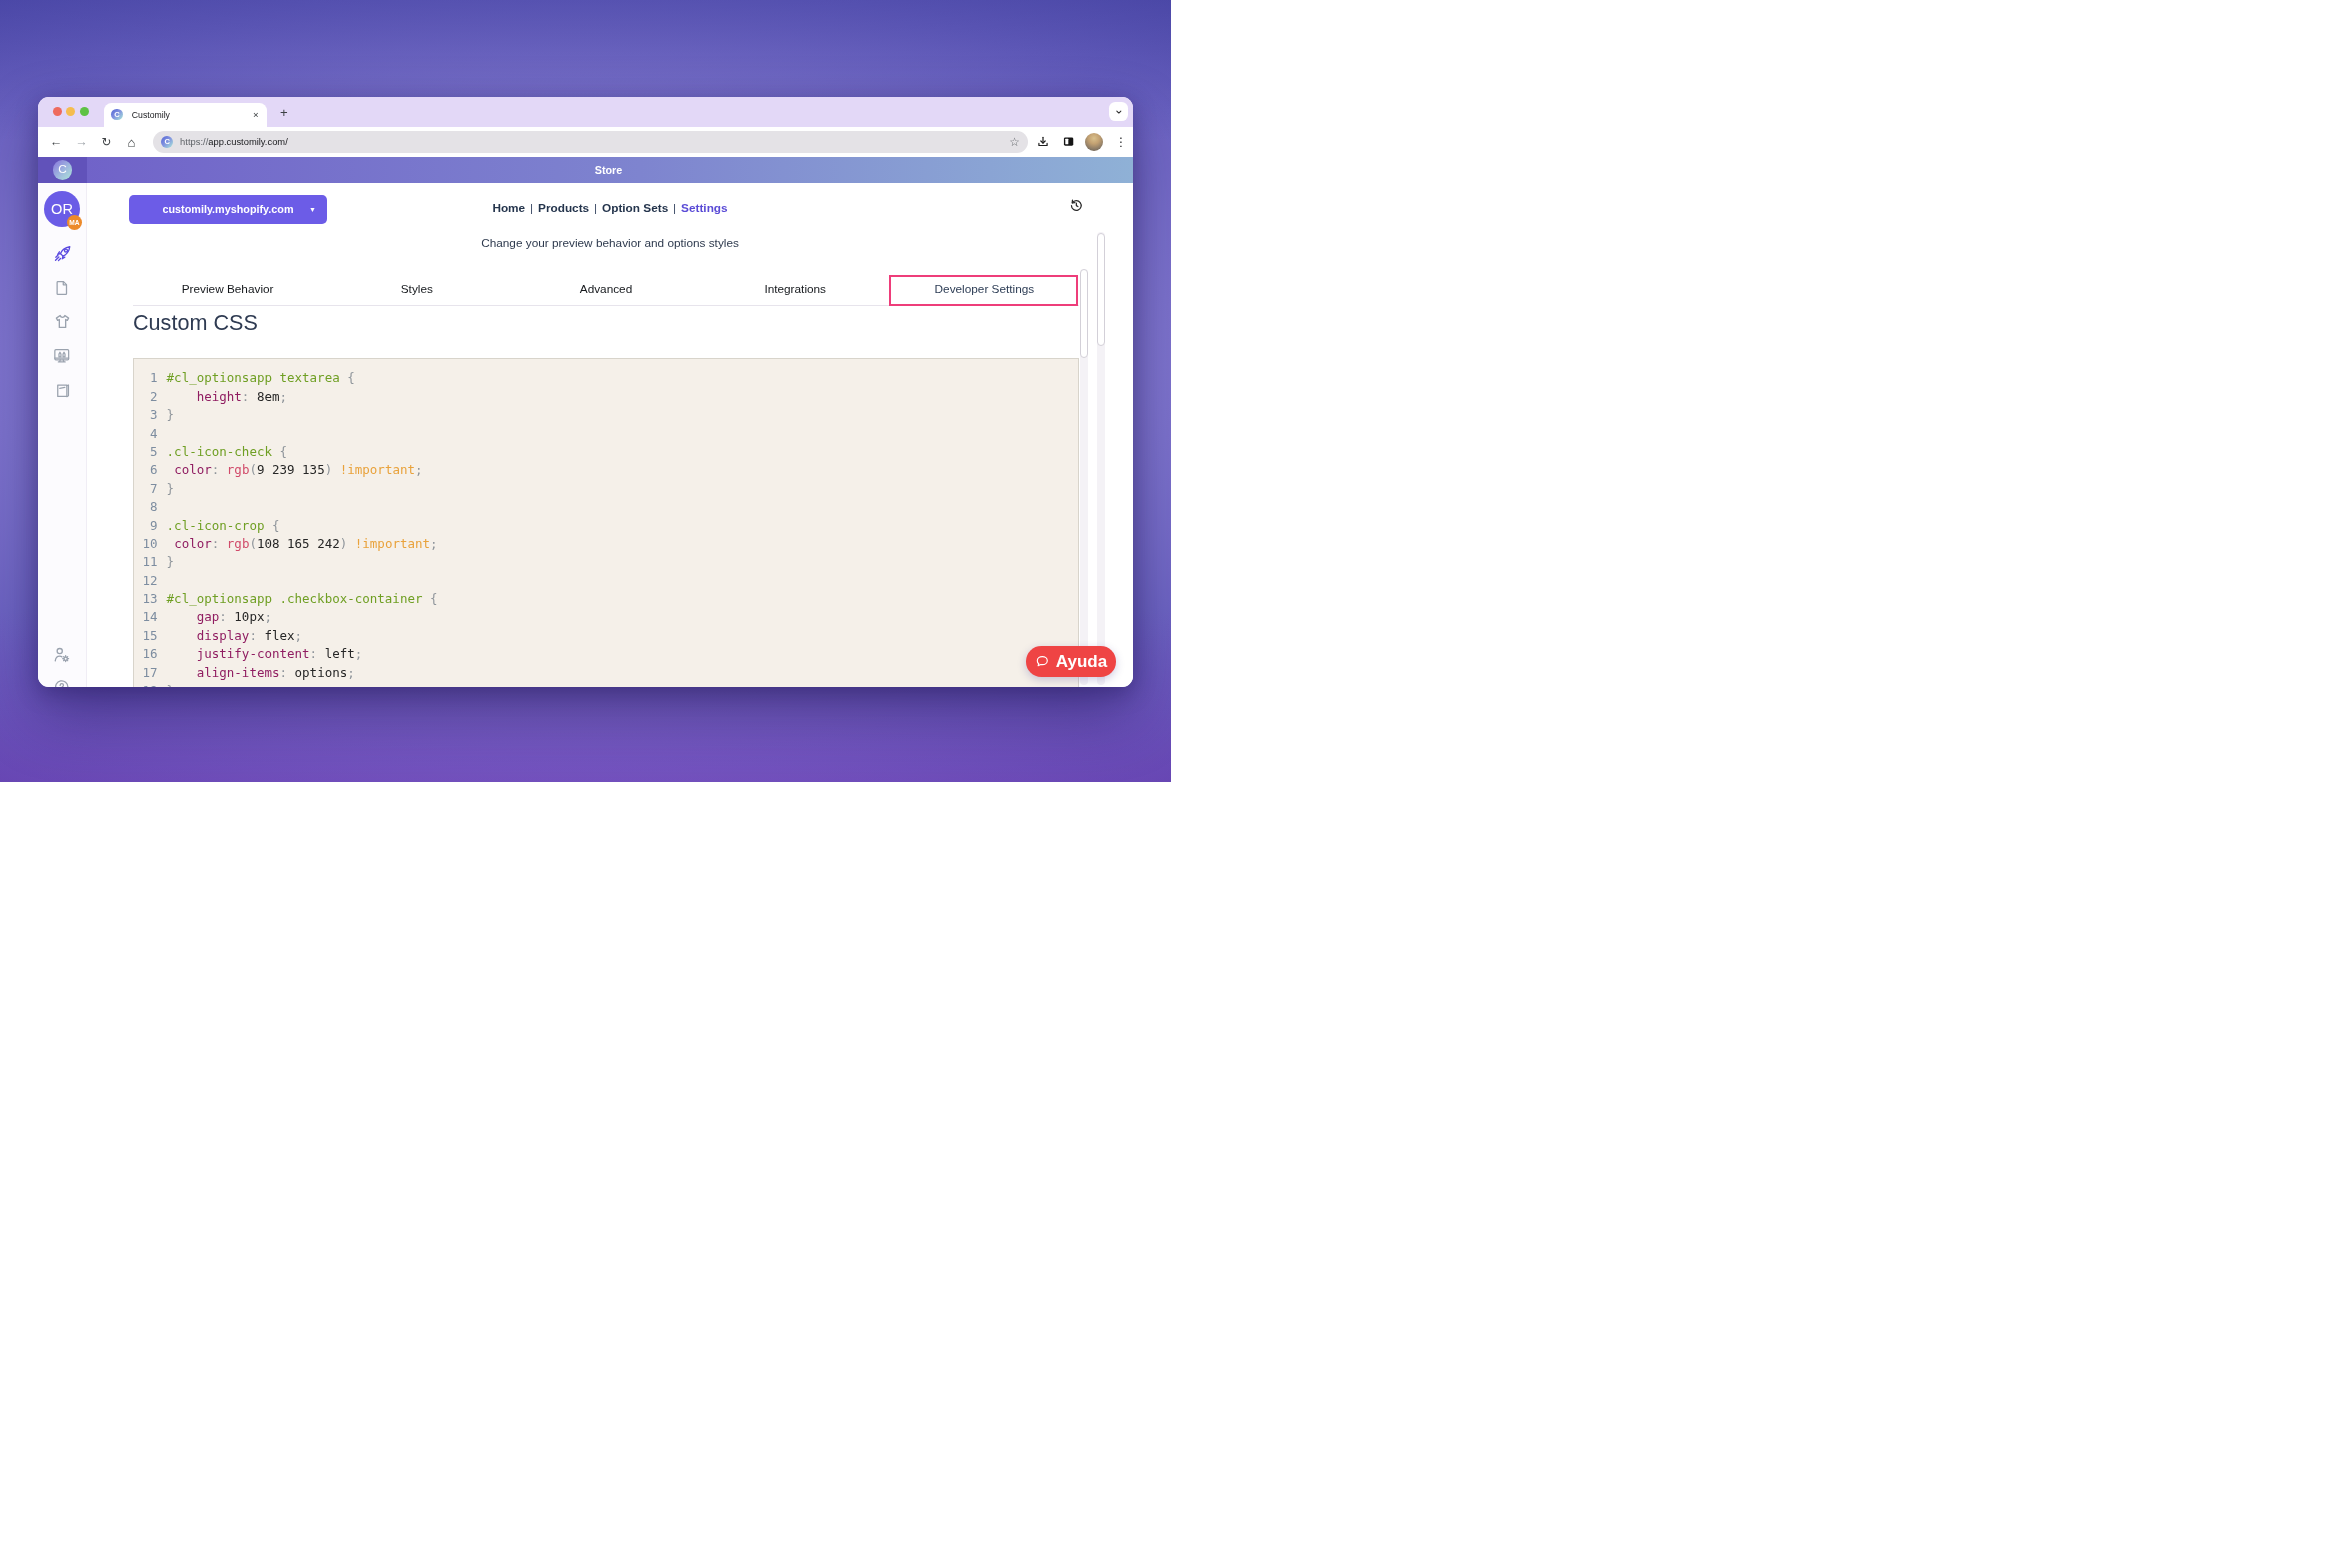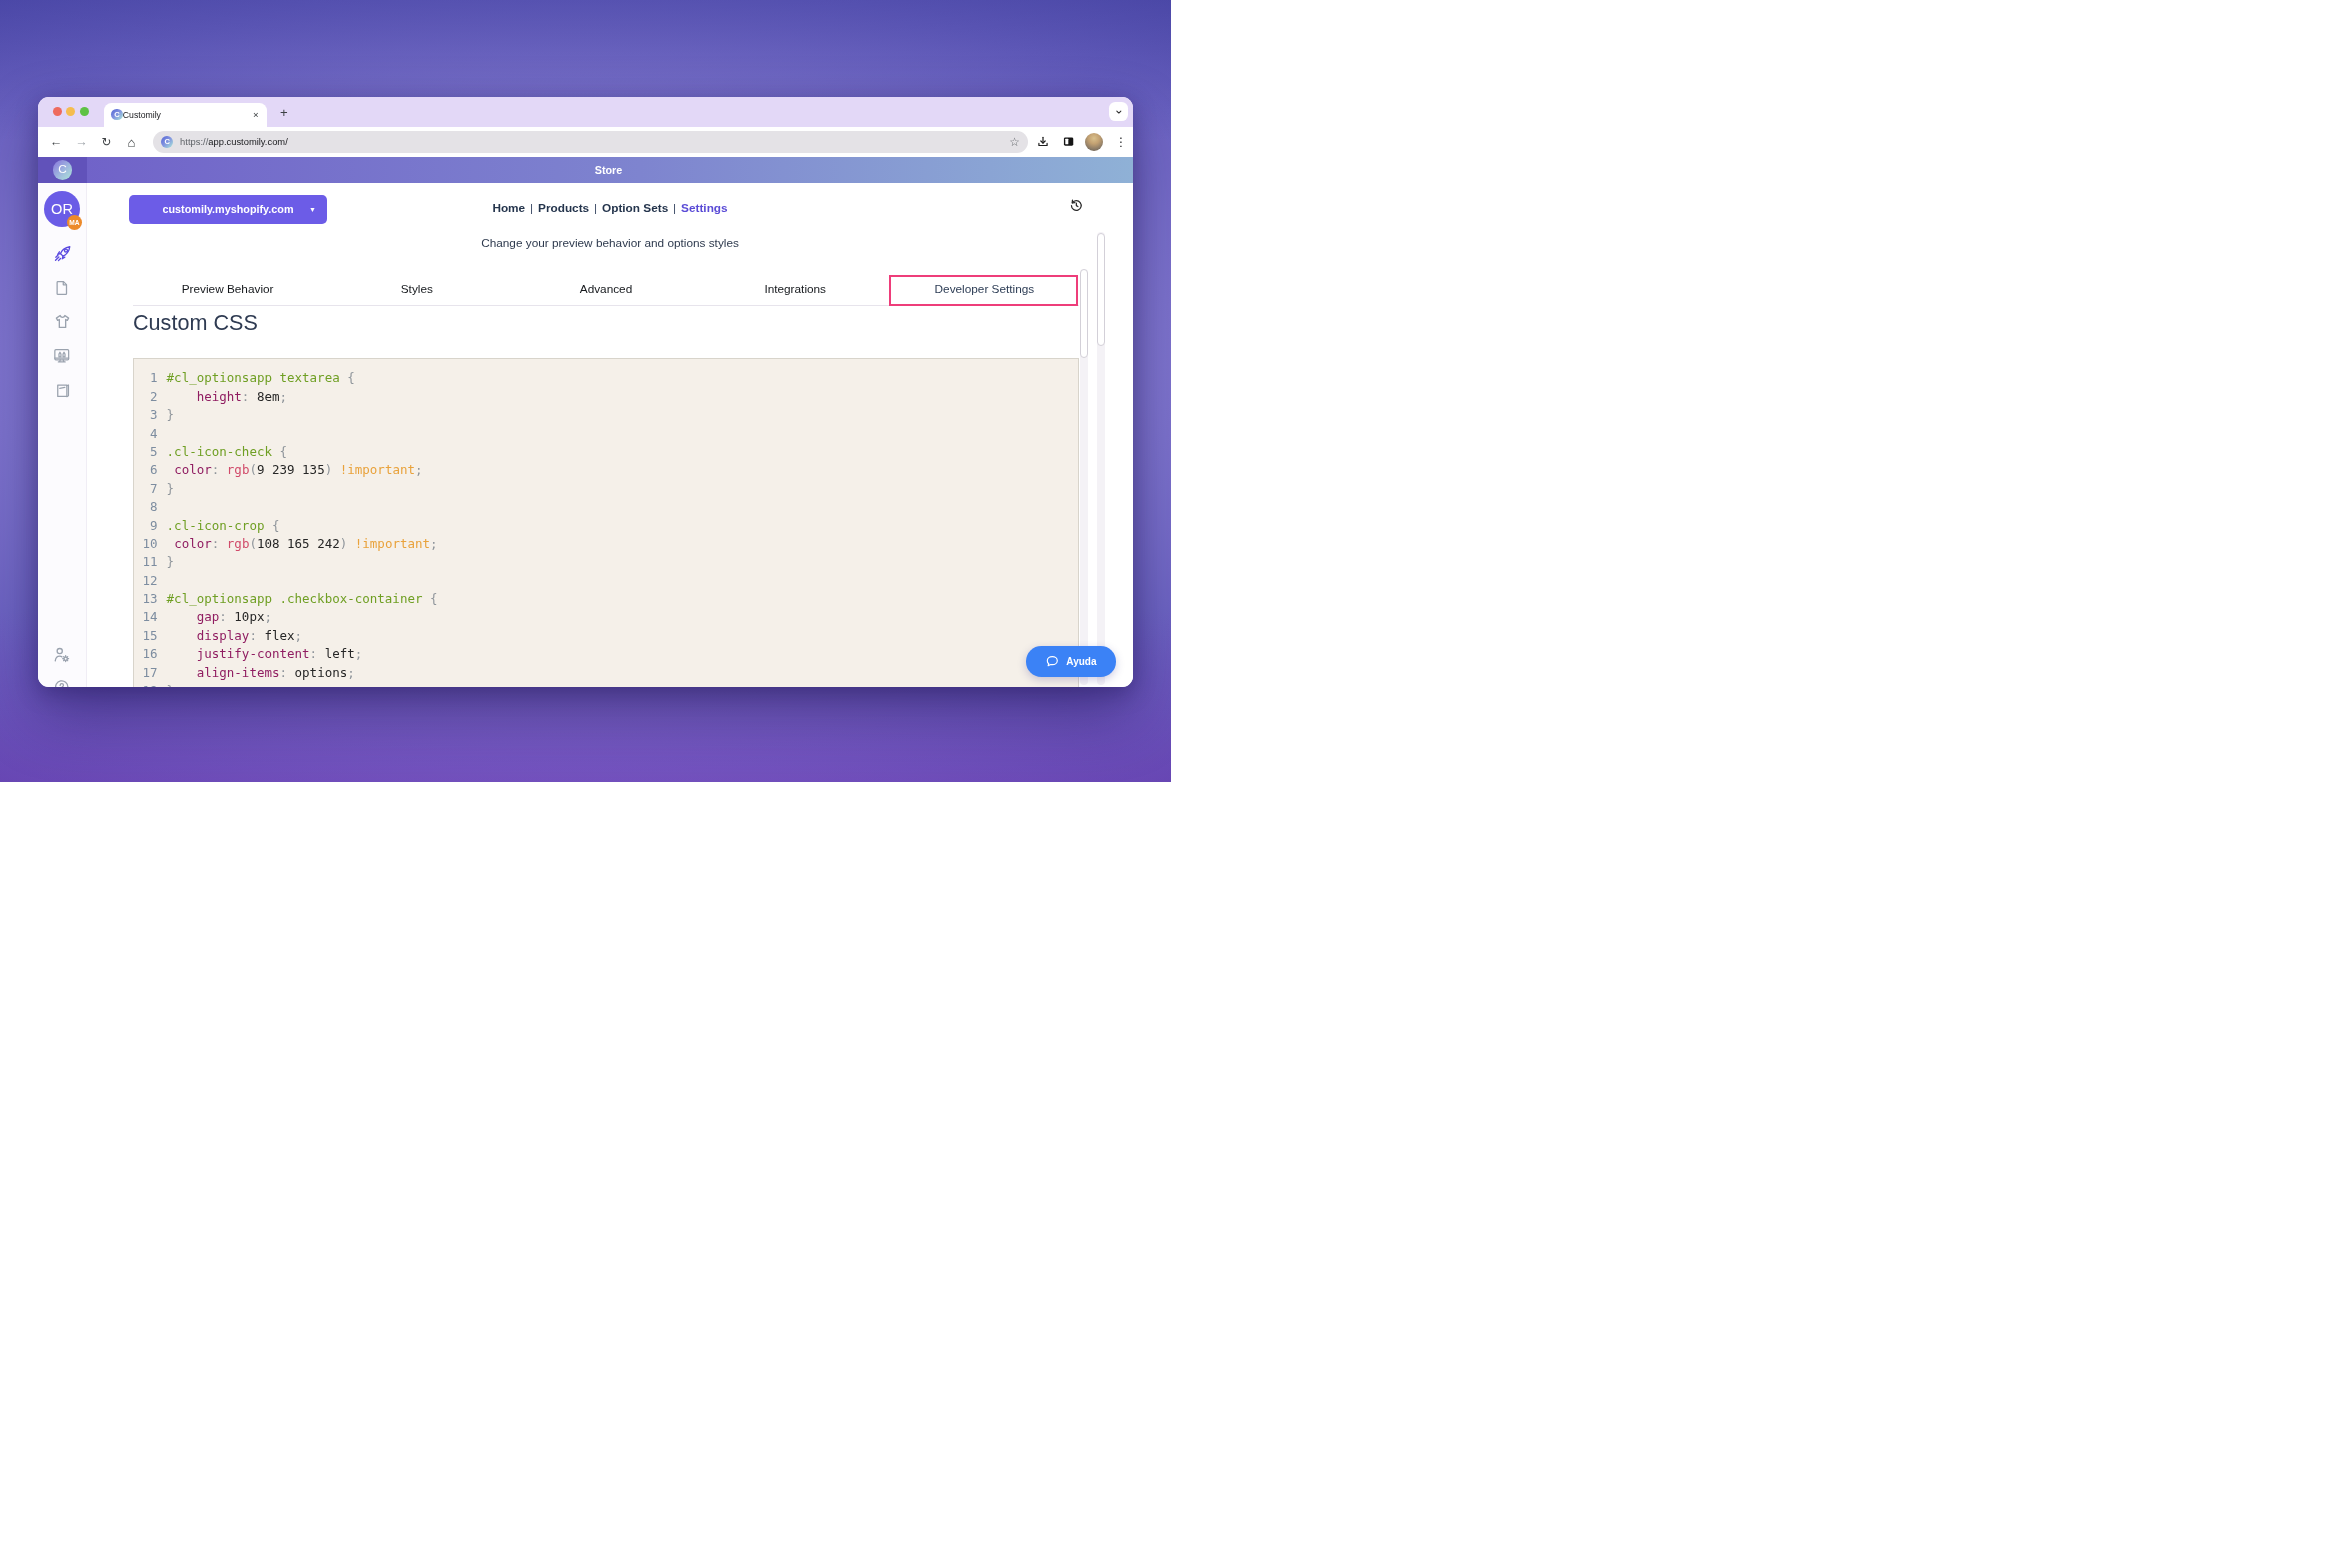--- a/index.html
+++ b/index.html
@@ -24,21 +24,21 @@
   .tabstrip { position:relative; height:30px; background:#e3d8f7; }
   .traffic { position:absolute; top:10px; left:14.6px; display:flex; gap:4.9px; }
   .traffic span { width:9px; height:9px; border-radius:50%; display:block; }
   .tl-red { background:#ee6a5e; } .tl-yellow { background:#f5bd4f; } .tl-green { background:#5ec244; }
 
   .tab { position:absolute; left:66px; top:5.6px; width:163px; height:24px; background:#fff;
     border-radius:7.6px 7.6px 0 0; display:flex; align-items:center; padding:0 7px; }
   .favicon { width:11.8px; height:11.8px; border-radius:50%; flex:0 0 auto;
     background:linear-gradient(135deg,#5c6ed6 10%, #7f8fe0 45%, #a3d9da 90%);
     color:#fff; font-size:7.6px; line-height:11.8px; text-align:center; font-weight:700; }
-  .tab-title { font-size:8.7px; color:#202124; margin-left:0; flex:1; }
+  .tab-title { font-size:8.7px; color:#202124; margin-left:9px; flex:1; }
   .tab-close { font-size:9.7px; color:#3c4043; cursor:default; padding:0 1.4px; }
   .newtab { position:absolute; left:242px; top:7.6px; font-size:13.2px; color:#3c4043; }
   .strip-chevron { position:absolute; right:4.9px; top:4.9px; width:19.5px; height:19.5px; background:#fff;
     border-radius:6.3px; display:flex; align-items:center; justify-content:center; }
 
   .toolbar { height:30px; background:#fff; position:relative; }
   .nav-ic { position:absolute; top:0; height:30px; display:flex; align-items:center; justify-content:center;
     width:21px; font-size:12.5px; color:#3c4043; }
   .ic-back { left:7.6px; } .ic-fwd { left:33px; color:#9aa0a6; } .ic-reload { left:58px; font-size:11.8px; } .ic-home { left:83px; font-size:13.2px; }
   .addrbar { position:absolute; left:115px; top:4.2px; width:875px; height:21.6px; background:#e4e2e6;
@@ -119,22 +119,22 @@
   .scroll-outer { position:absolute; left:1010px; top:49px; width:8.3px; height:453px;
     background:#f4f2f6; border-radius:4.9px; z-index:1; }
   .scroll-outer .thumb { position:absolute; left:0; top:1.4px; width:8.3px; height:113px;
     background:#fff; border:0.7px solid #d3d0d8; border-radius:4.9px; }
   .scroll-inner { position:absolute; left:993px; top:86px; width:7.6px; height:416px;
     background:#f4f2f6; border-radius:4.2px; z-index:1; }
   .scroll-inner .thumb { position:absolute; left:0; top:0; width:7.6px; height:89px;
     background:#fff; border:0.7px solid #d3d0d8; border-radius:4.2px; }
 
   .ayuda { position:absolute; left:939px; top:463px; width:90px; height:31px; border-radius:15.3px;
-    background:#3b82f6; color:#fff; border:none; display:flex; align-items:center; justify-content:center;
-    gap:6.3px; font-size:10px; font-weight:700; z-index:6; box-shadow:0 2.8px 8.3px rgba(60,50,140,.25); }
+    background:#ef4444; color:#fff; border:none; display:flex; align-items:center; justify-content:center;
+    gap:6.3px; font-size:17px; font-weight:700; z-index:6; box-shadow:0 2.8px 8.3px rgba(60,50,140,.25); }
 
   svg { display:block; }
 </style>
 </head>
 <body>
 
 <div class="desktop">
   <div class="window">
 
     <div class="tabstrip">

